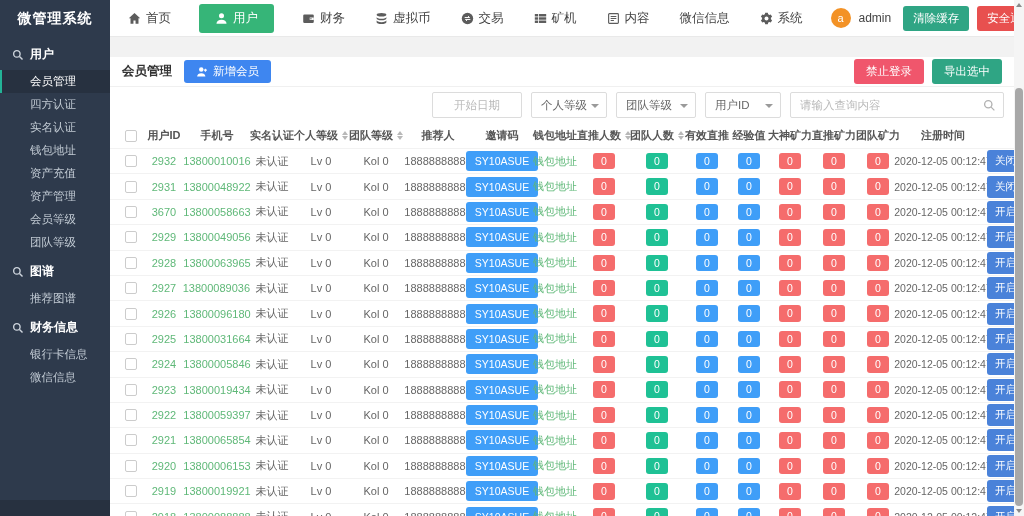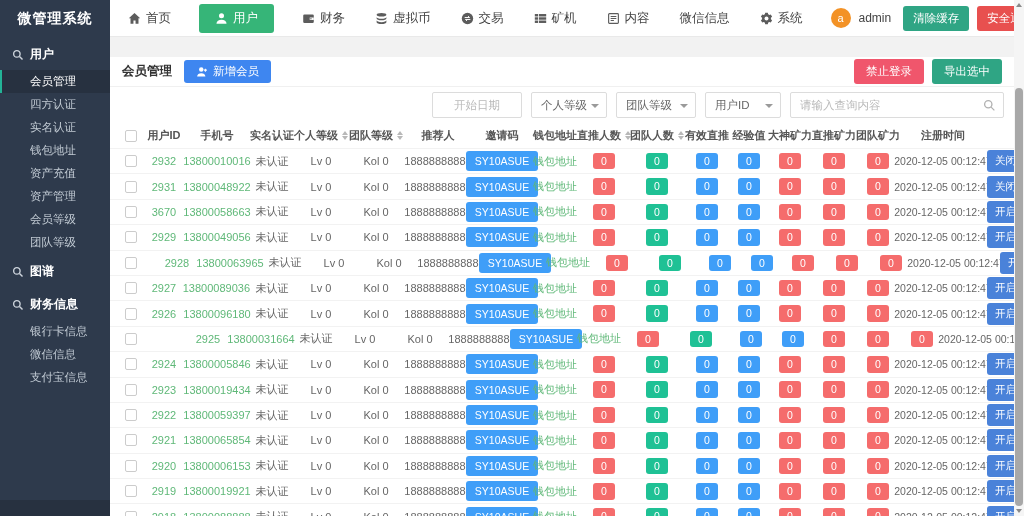--- a/index.html
+++ b/index.html
@@ -124,30 +124,30 @@
       <div class="side-item">资产管理</div>
       <div class="side-item">会员等级</div>
       <div class="side-item">团队等级</div>
       <div class="side-section">
         <span class="sec-icon"><svg viewBox="0 0 16 16" width="12" height="12" fill="none" stroke="currentColor" stroke-width="1.8">
             <circle cx="6.5" cy="6.5" r="4.3"></circle>
             <path d="M10 10l4 4"></path>
           </svg></span>
         <span>图谱</span>
       </div>
+      <div class="side-item">推荐图谱</div>
       <div class="side-section">
         <span class="sec-icon"><svg viewBox="0 0 16 16" width="12" height="12" fill="none" stroke="currentColor" stroke-width="1.8">
             <circle cx="6.5" cy="6.5" r="4.3"></circle>
             <path d="M10 10l4 4"></path>
           </svg></span>
         <span>财务信息</span>
       </div>
       <div class="side-item">银行卡信息</div>
       <div class="side-item">微信信息</div>
-      <div class="side-item">支付宝信息</div>
     </div>
   <div class="side-foot"></div>
 </div>
 
 <div class="main">
 
   <div class="topnav">
     <div id="nav-items" style="display:flex;align-items:center;">
         <div class="nav-item">
           <span class="nv-icon">
@@ -559,21 +559,21 @@
             </div>
             <div class="td time-cell" style="width: 86px;">2020-12-05 00:12:47</div>
             <div class="td" style="width: 60px;">
               <button class="btn btn-action">开启实名</button>
             </div>
           </div>
           <div class="tr">
             <div class="td" style="width: 26px;">
               <span class="chk"></span>
             </div>
-            <div class="td" style="width: 40px; margin-left: 13px;">
+            <div class="td" style="width: 40px;">
               <span class="link">2928</span>
             </div>
             <div class="td" style="width: 66px;">
               <span class="link">13800063965</span>
             </div>
             <div class="td" style="width: 44px;">
               <span>未认证</span>
             </div>
             <div class="td" style="width: 54px;">
               <span>Lv 0</span>
@@ -721,21 +721,21 @@
             </div>
             <div class="td time-cell" style="width: 86px;">2020-12-05 00:12:47</div>
             <div class="td" style="width: 60px;">
               <button class="btn btn-action">开启实名</button>
             </div>
           </div>
           <div class="tr">
             <div class="td" style="width: 26px;">
               <span class="chk"></span>
             </div>
-            <div class="td" style="width: 40px; margin-left: 44px;">
+            <div class="td" style="width: 40px;">
               <span class="link">2925</span>
             </div>
             <div class="td" style="width: 66px;">
               <span class="link">13800031664</span>
             </div>
             <div class="td" style="width: 44px;">
               <span>未认证</span>
             </div>
             <div class="td" style="width: 54px;">
               <span>Lv 0</span>

